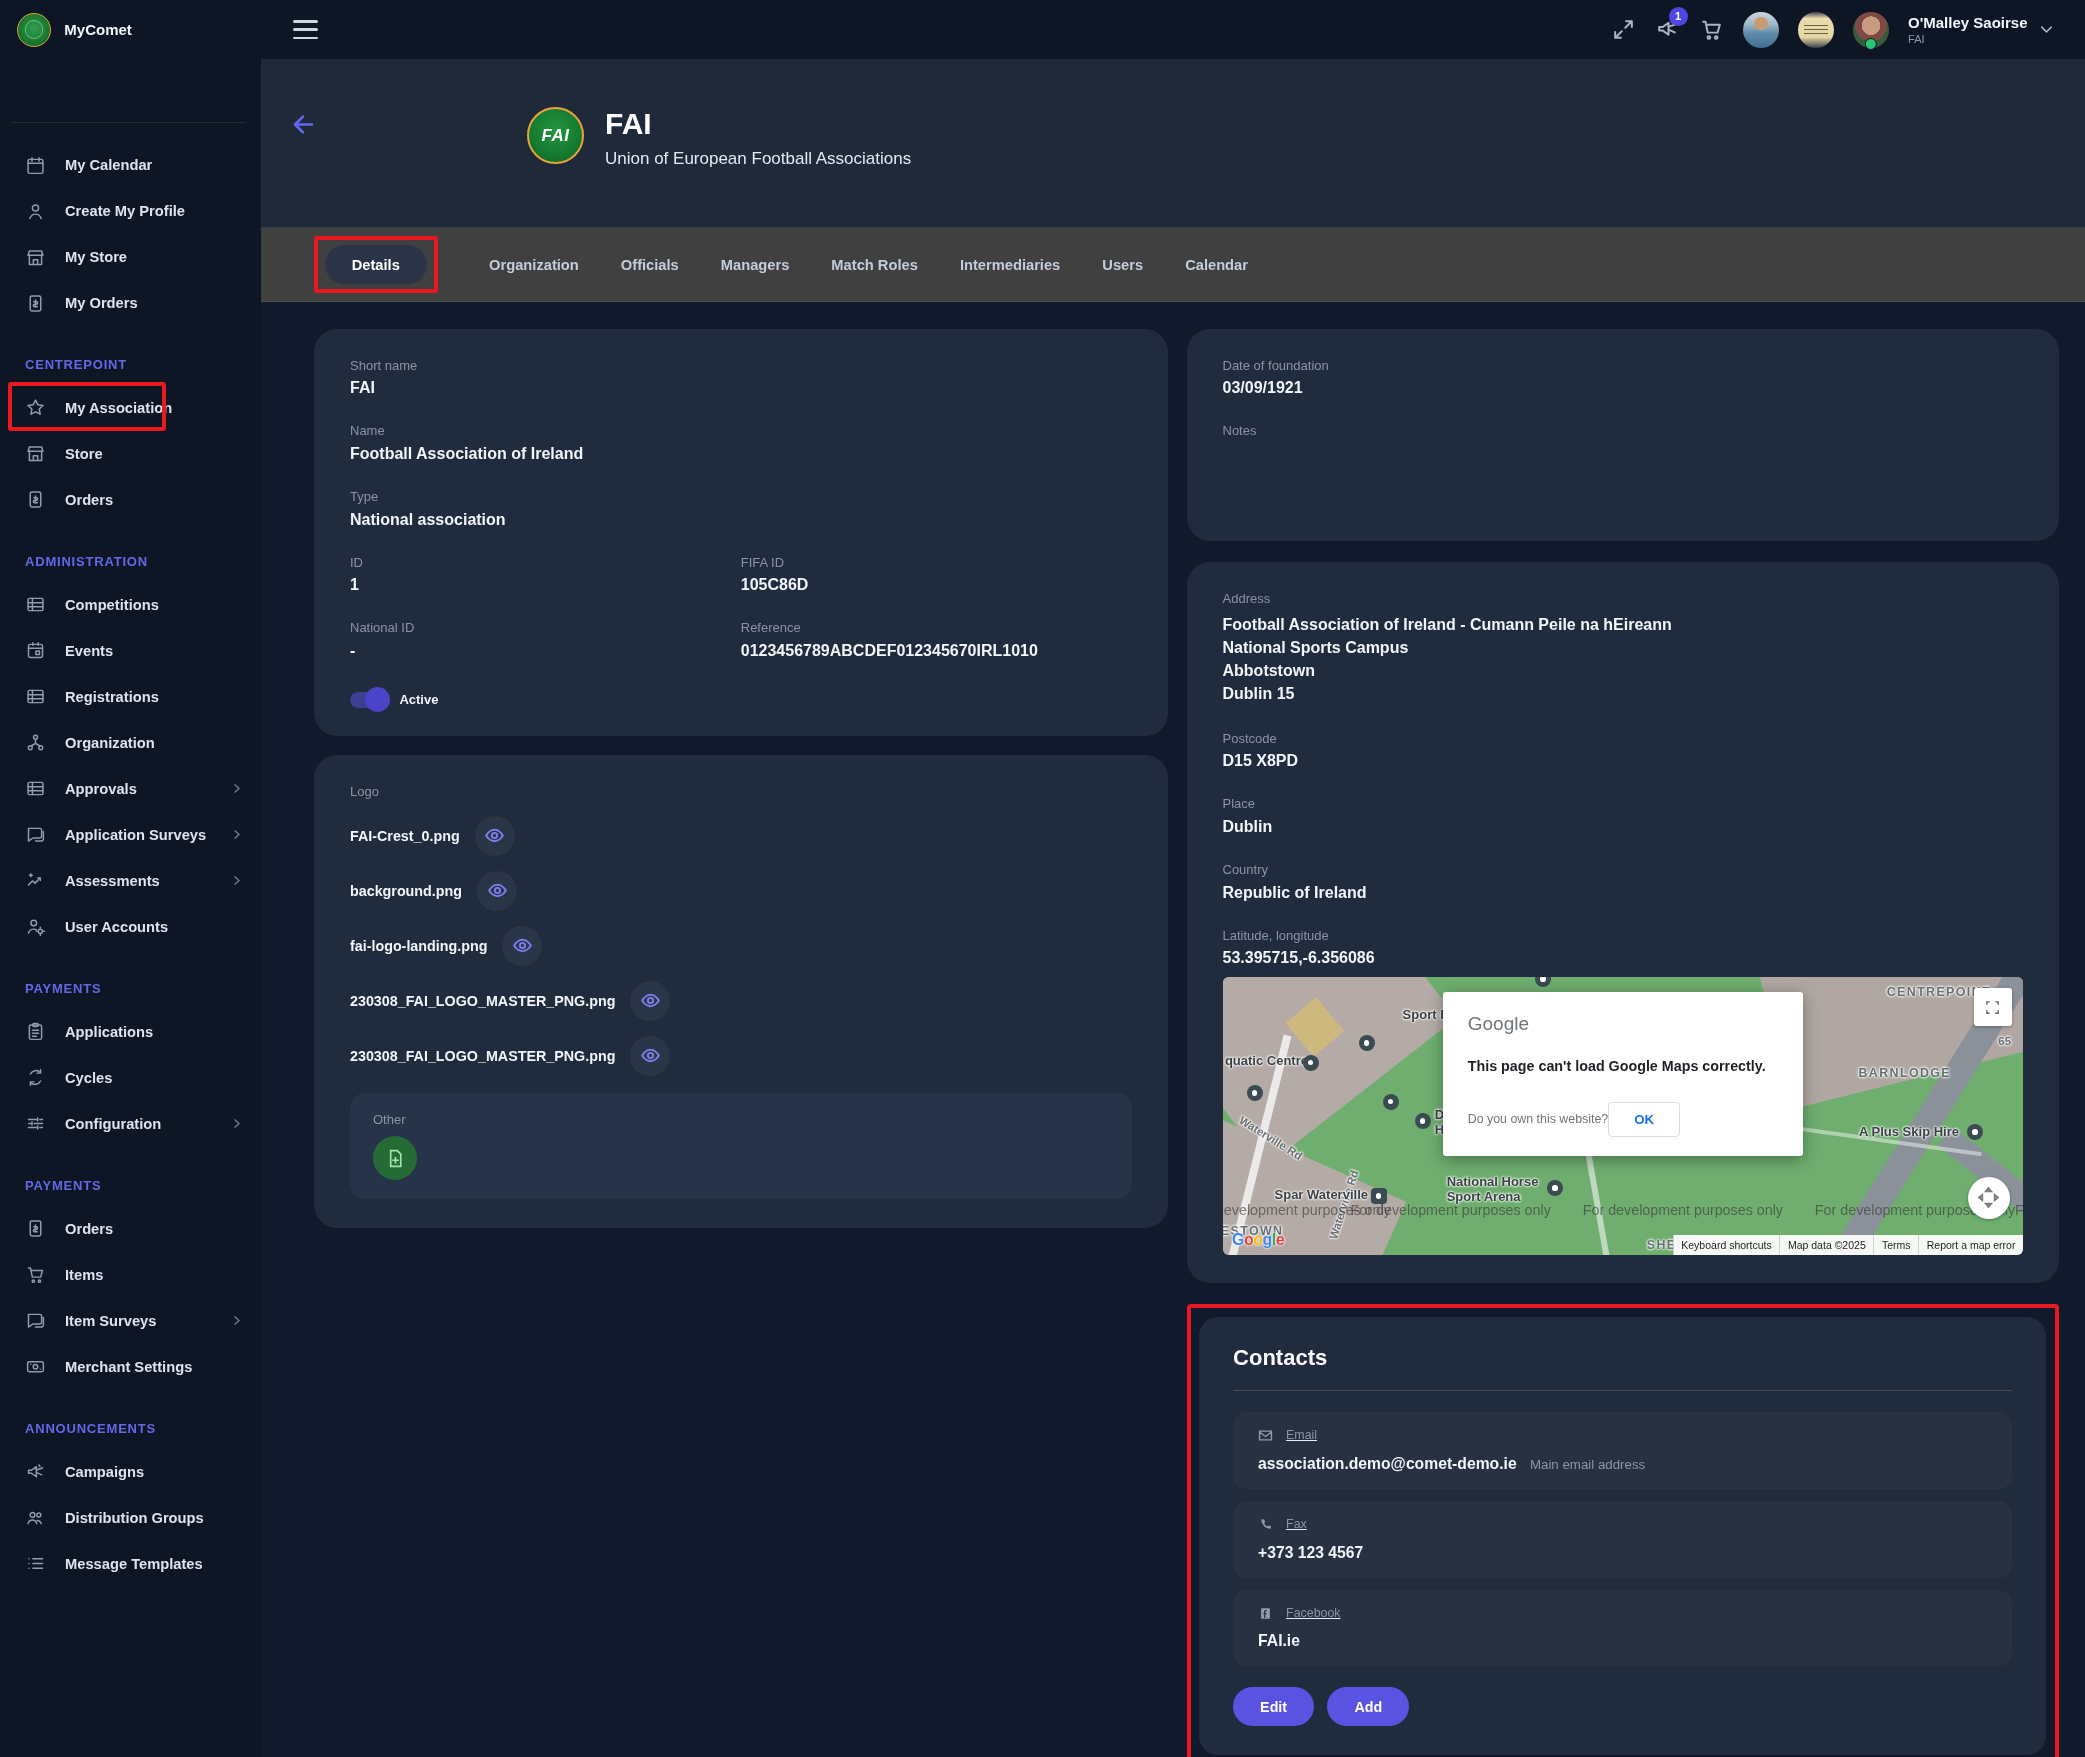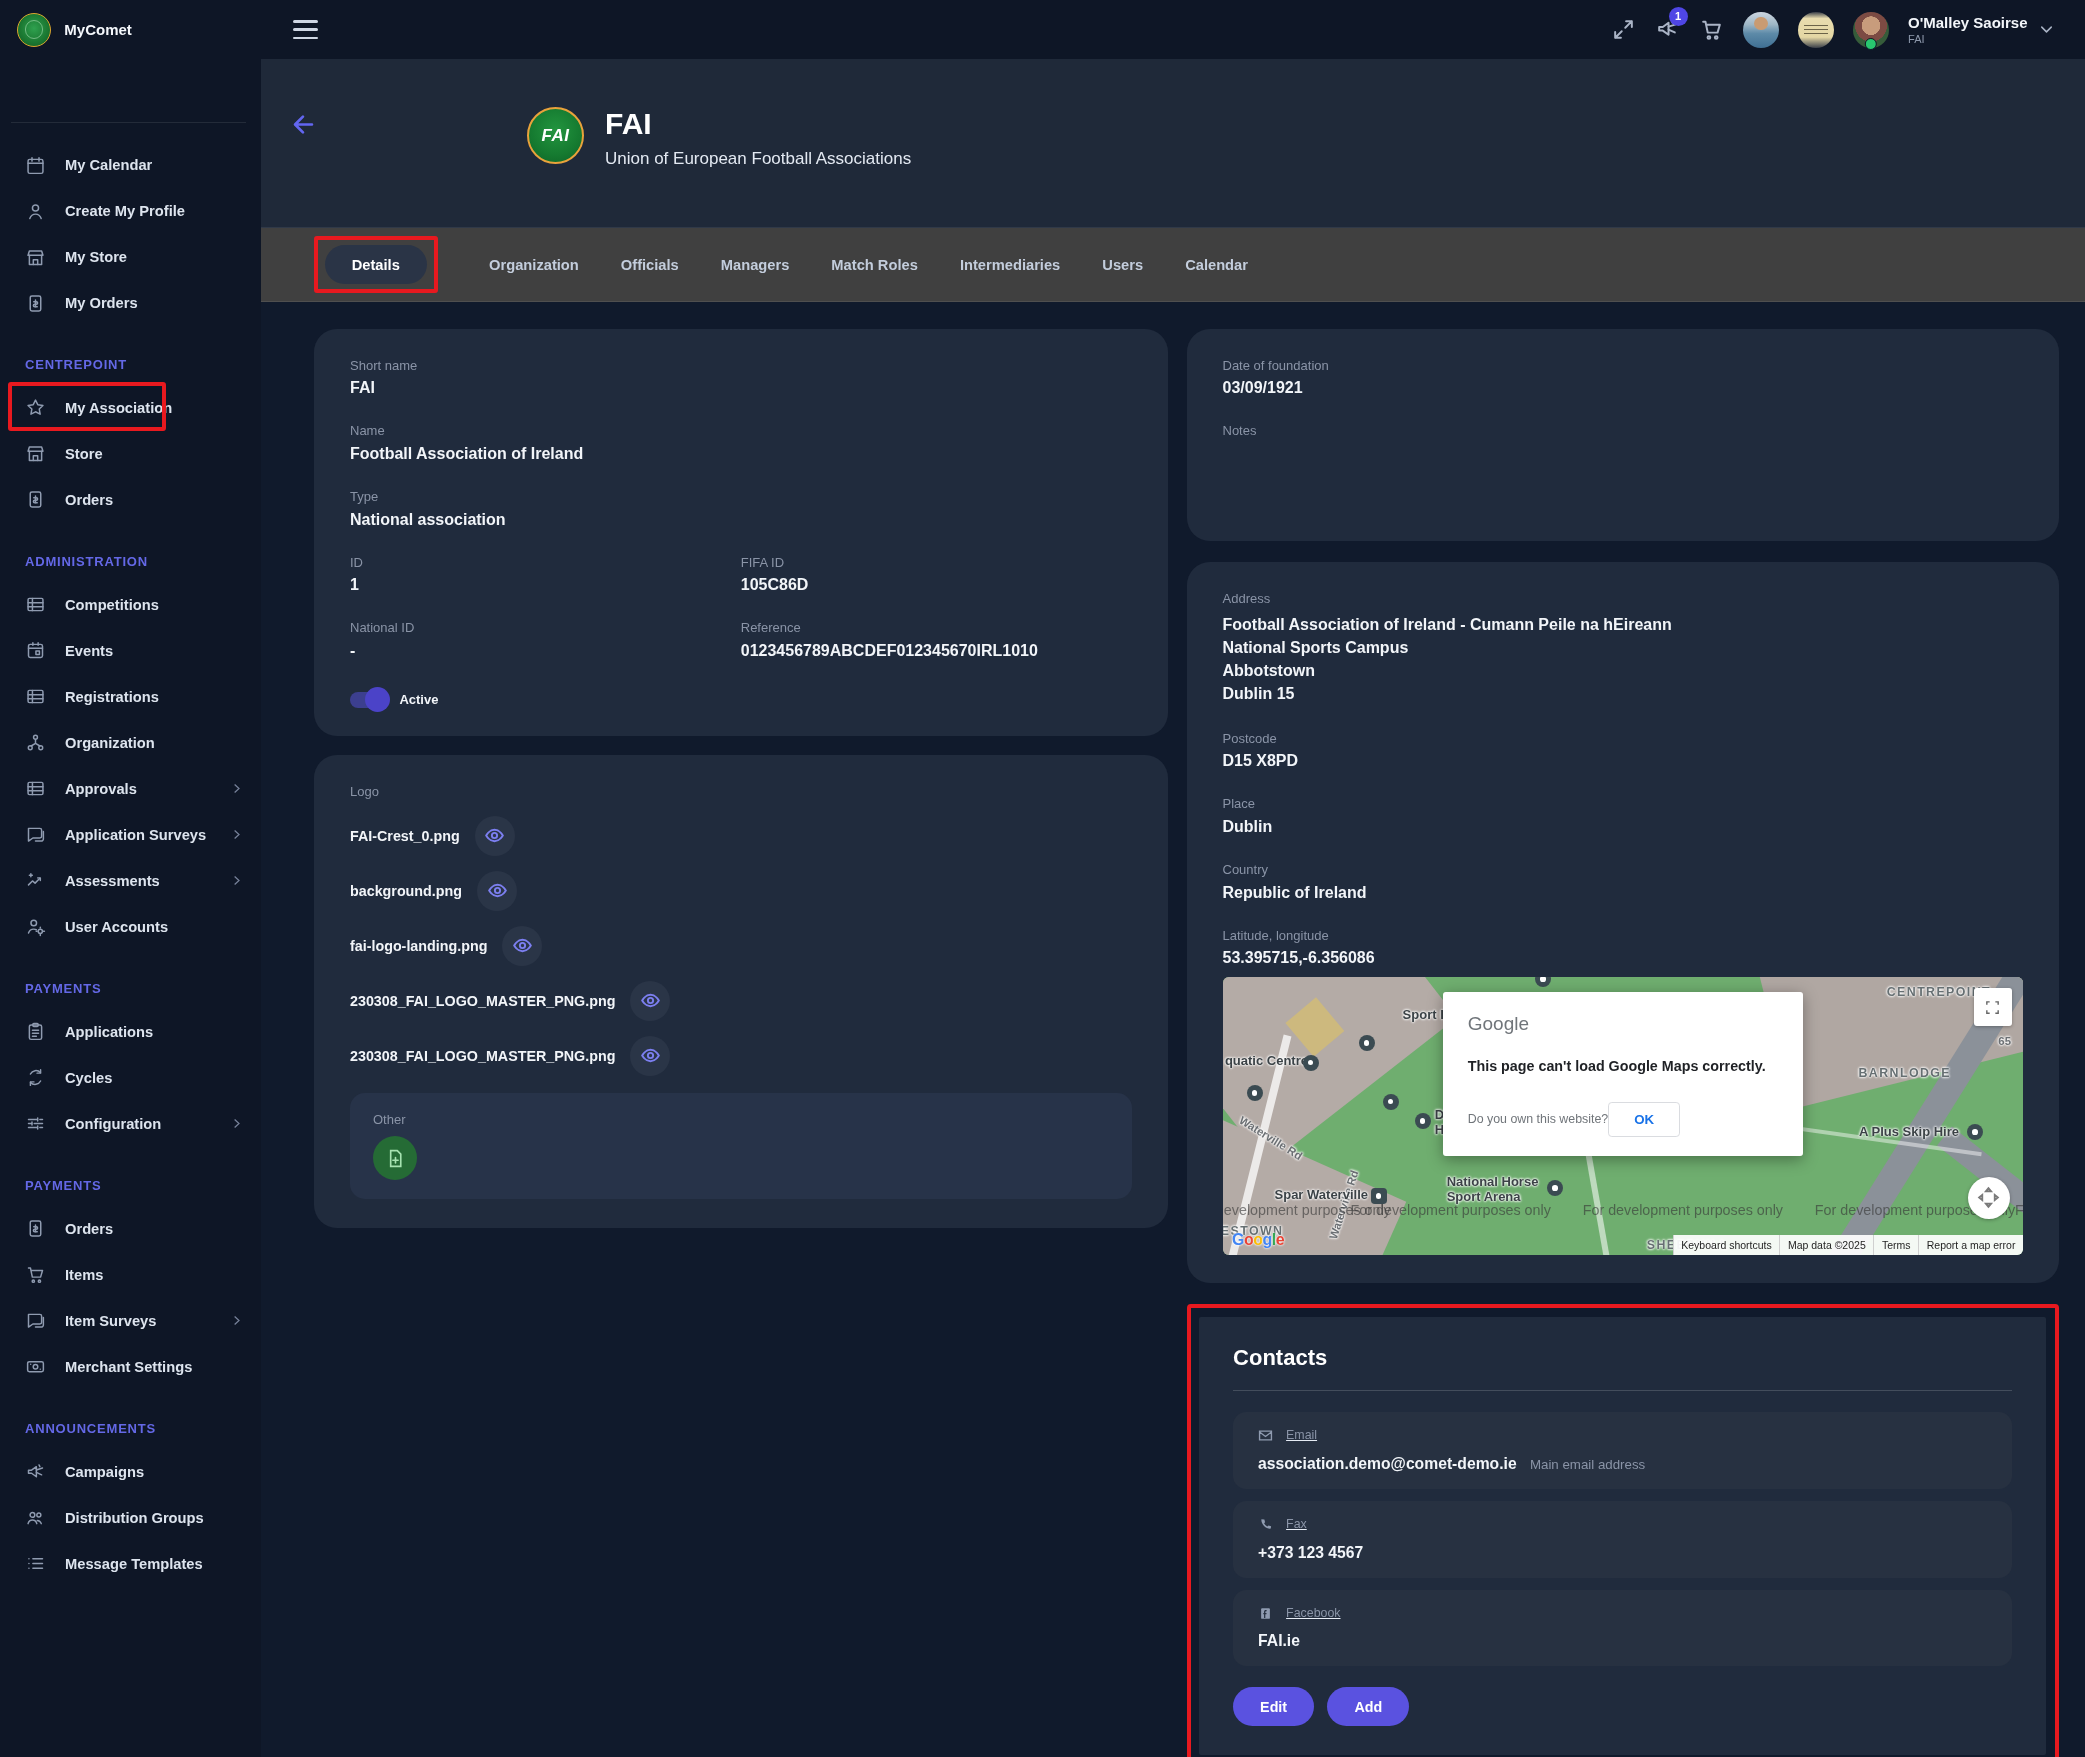--- a/index.html
+++ b/index.html
@@ -117,21 +117,21 @@
     display:flex; align-items:center; justify-content:center; cursor:pointer; box-shadow:0 1px 3.8px rgba(0,0,0,.3); }
   .map-ctl-pan svg { width:25px; height:25px; stroke:#7a7a7a; fill:none; stroke-width:1.8; }
   .g-logo { position:absolute; left:9.5px; bottom:5.7px; font-size:16px; font-weight:bold; letter-spacing:-0.5px; text-shadow:0 0 1.9px #fff,0 0 2.9px #fff; }
   .g-logo span:nth-child(1){color:#4285F4}.g-logo span:nth-child(2){color:#EA4335}.g-logo span:nth-child(3){color:#FBBC05}
   .g-logo span:nth-child(4){color:#4285F4}.g-logo span:nth-child(5){color:#34A853}.g-logo span:nth-child(6){color:#EA4335}
   .attrib { position:absolute; right:0; bottom:0; display:flex; }
   .attrib div { background:rgba(255,255,255,.92); font-size:10.5px; color:#1f1f1f; padding:3.8px 7.6px; border-left:1px solid #d0d0d0; cursor:pointer; }
 
   
   .ann-contacts { border:4.8px solid #e8191f; border-radius:3.8px; padding:8.6px; }
-  .contacts-card { background:#202b3d; border-radius:2px; padding:28.5px 34px; }
+  .contacts-card { background:#202b3d; border-radius:19px; padding:28.5px 34px; }
   .contacts-title { font-size:22px; font-weight:bold; color:#ffffff; }
   .c-divider { height:1px; background:rgba(255,255,255,.16); margin:19px 0 21px; }
   .contact-item { background:#273141; border-radius:13.3px; padding:16px 25px; margin-bottom:12.4px; }
   .ci-label-row { display:flex; gap:13px;text-decoration:underline; }
   .ci-label-row svg { width:15px; height:15px; fill:#8f9bb0; stroke:none; }
   .ci-label { font-size:12.4px; color:#8a94a7; }
   .ci-value-row { margin-top:11.4px; display:flex; align-items:baseline; gap:13.3px; }
   .ci-value { font-size:15.7px; font-weight:600; color:#f2f5f9; }
   .ci-note { font-size:13.3px; color:#8a94a7; }
   .btn-row { display:flex; gap:13.3px; margin-top:21px; }

